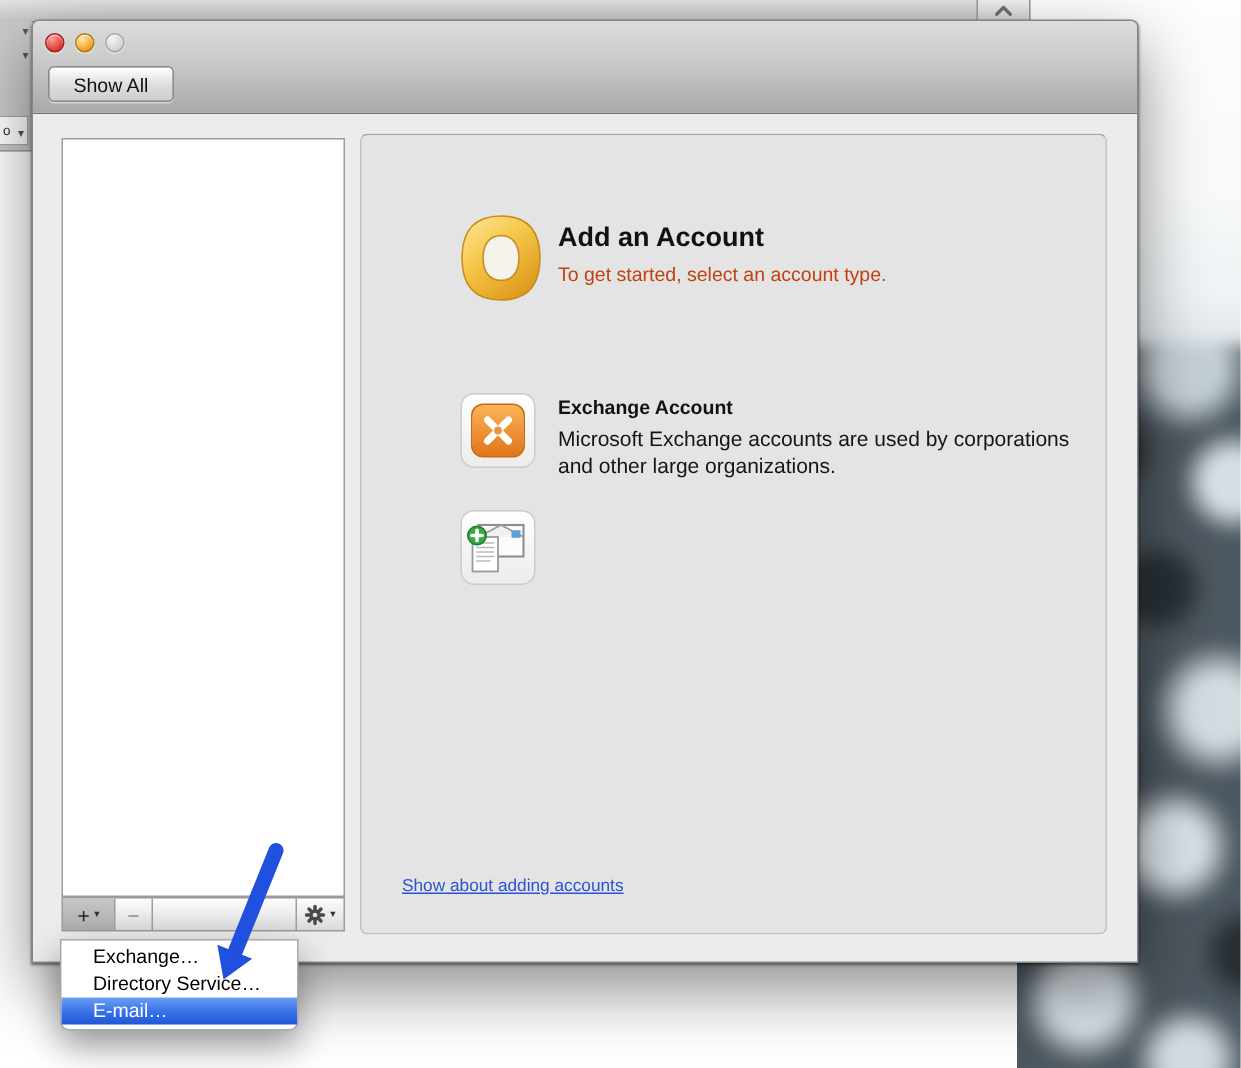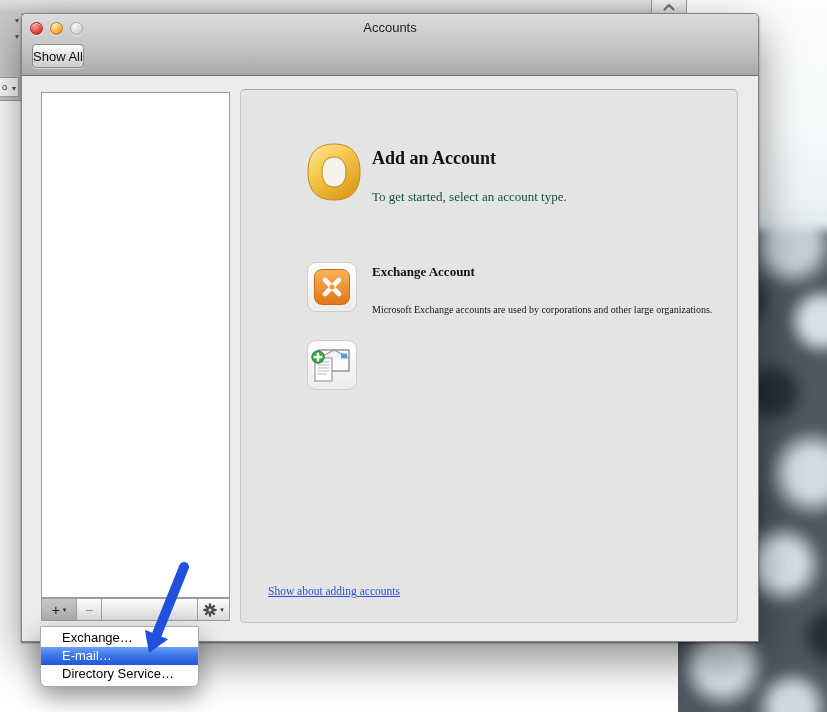--- a/index.html
+++ b/index.html
@@ -68,21 +68,21 @@
     position:absolute;left:0;top:0;right:0;height:61px;
     background:linear-gradient(180deg,#dcdcdc 0%,#c9c9c9 45%,#a9a9a9 100%);
     border-bottom:1px solid #6f6f6f;border-radius:5px 5px 0 0;
   }
   .win-title{position:absolute;left:0;right:0;top:6px;text-align:center;font-size:13px;color:#1d1d1d;}
   .light{position:absolute;top:8px;width:13px;height:13px;border-radius:50%;box-shadow:inset 0 1px 1px rgba(255,255,255,.7),0 1px 1px rgba(255,255,255,.6);}
   .light.red{left:8px;background:radial-gradient(circle at 35% 30%,#ff9d97,#e4433b 60%,#b81f16);border:1px solid #a02522;box-sizing:border-box;}
   .light.yellow{left:28px;background:radial-gradient(circle at 35% 30%,#ffe9a8,#f6a832 60%,#d97b12);border:1px solid #b07c1d;box-sizing:border-box;}
   .light.gray{left:48px;background:radial-gradient(circle at 35% 30%,#f4f4f4,#d5d5d5 65%,#bdbdbd);border:1px solid #a8a8a8;box-sizing:border-box;}
   .showall-btn{
-    position:absolute;left:10px;top:30px;height:22px;padding:0 0;
+    position:absolute;left:10px;top:30px;height:22px;padding:0 16px;
     background:linear-gradient(180deg,#ffffff,#dcdcdc 55%,#cfcfcf);
     border:1px solid #8b8b8b;border-radius:4px;font-size:13px;color:#111;
     display:flex;align-items:center;box-shadow:0 1px 0 rgba(255,255,255,.5);justify-content:center;
   }
   
   .sidebar{
     position:absolute;left:19px;top:78px;width:189px;height:506px;
     background:#ffffff;border:1px solid #9b9b9b;box-sizing:border-box;
   }
   .listbar{
@@ -108,38 +108,38 @@
   .menu-item.selected{
     background:linear-gradient(180deg,#6d9ff3,#3a74e8 50%,#1f57d8);
     color:#ffffff;
   }
   
   .arrow-overlay{position:absolute;left:130px;top:553px;width:80px;height:115px;z-index:6;pointer-events:none;}
   
   .panel{
     position:absolute;left:218px;top:75px;width:498px;height:534px;
     background:#e4e4e4;border:1px solid #c2c2c2;border-top-color:#a5a5a5;
-    border-radius:5px;box-sizing:border-box;font-family:Liberation Serif, serif;
+    border-radius:5px;box-sizing:border-box;
   }
   .logo{position:absolute;left:66px;top:53px;width:54px;height:58px;}
   .hgroup{position:absolute;left:131px;top:58px;}
   .h1{font-size:18px;font-weight:bold;color:#111;margin:0;}
-  .sub{font-size:13px;color:#14532d;margin-top:20px;text-align:right;}
+  .sub{font-size:13px;color:#c2410c;margin-top:6px;text-align:right;}
   .acct-row{position:absolute;left:66px;}
   .row-exchange{top:172px;}
   .row-email{top:250px;}
   .tile{
     position:absolute;left:0;top:0;width:50px;height:50px;border-radius:9px;
     background:linear-gradient(180deg,#ffffff,#ececec);
     border:1px solid #cccccc;box-sizing:border-box;
     display:flex;align-items:center;justify-content:center;
   }
   .acct-text{position:absolute;left:65px;top:2px;width:352px;}
   .acct-title{font-size:13px;font-weight:bold;color:#111;}
-  .acct-desc{font-size:10px;line-height:1.32;color:#151515;margin-top:23px;width:348px;}
+  .acct-desc{font-size:14px;line-height:1.32;color:#151515;margin-top:4px;width:348px;}
   .xbox{width:36px;height:36px;border-radius:8px;background:linear-gradient(180deg,#f9b457,#ef933a 50%,#e0761a);border:1px solid #c96a12;box-sizing:border-box;display:flex;align-items:center;justify-content:center;}
   .learn-link{
     position:absolute;left:27px;top:495px;font-size:11.5px;color:#2a52d8;text-decoration:underline;
   }
 </style>
 </head>
 <body>
 
 <div class="photo">
   <div class="sky"></div>
@@ -162,21 +162,20 @@
     <span class="tiny" style="right:2px;top:6px;position:absolute;">▾</span>
   </div>
 </div>
 
 <div class="window">
 
   <div class="titlebar">
     <div class="light red"></div>
     <div class="light yellow"></div>
     <div class="light gray"></div>
-    <div class="win-title">Accounts</div>
     <div class="showall-btn">
       <span>Show All</span>
     </div>
   </div>
 
   <div class="sidebar"></div>
 
   <div class="listbar">
     <div class="seg seg-plus">
       <span class="plus">+</span>
@@ -267,20 +266,20 @@
       <div class="acct-text">
       </div>
     </div>
 
     <a class="learn-link" href="#">Show about adding accounts</a>
   </div>
 </div>
 
 <div class="popup-menu">
   <div class="menu-item">Exchange…</div>
+  <div class="menu-item">Directory Service…</div>
   <div class="menu-item selected">E-mail…</div>
-  <div class="menu-item">Directory Service…</div>
 </div>
 
 <svg class="arrow-overlay" viewBox="0 0 80 115">
   <line x1="54" y1="14" x2="27" y2="81" stroke="#2050dd" stroke-width="10" stroke-linecap="round"></line>
   <polygon points="19,100 38.1,86.2 14.9,76.8" fill="#2050dd"></polygon>
 </svg>
 
 </body></html>

